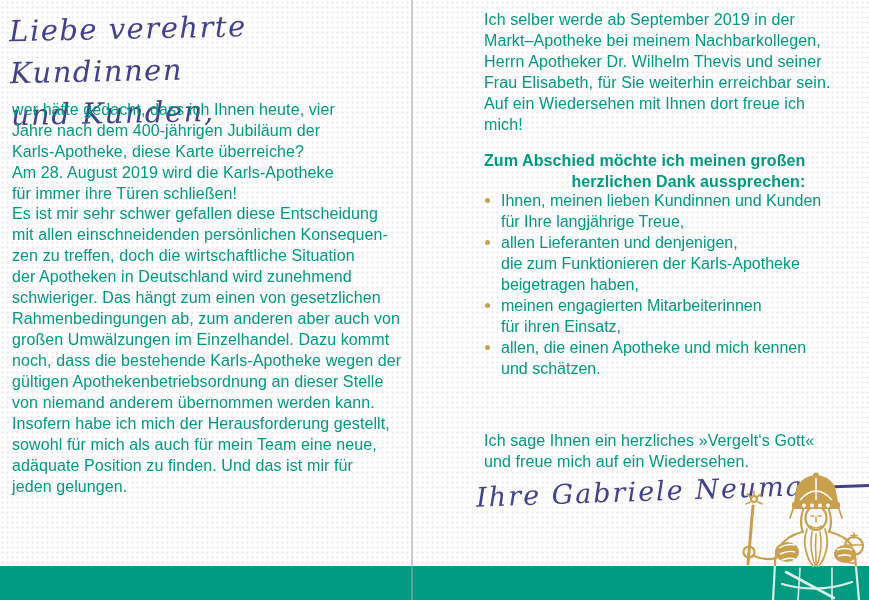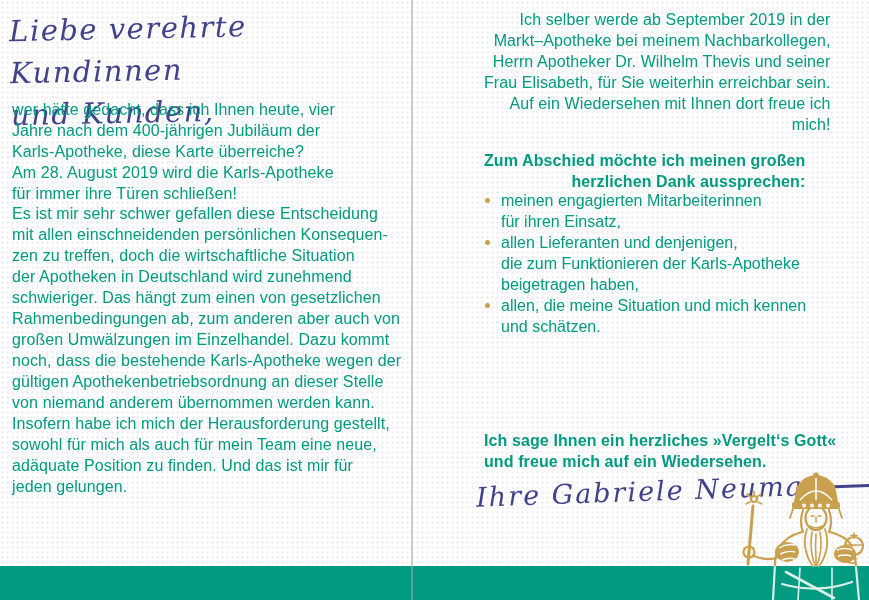--- a/index.html
+++ b/index.html
@@ -56,21 +56,21 @@
     top: 6px;
     left: -2px;
     font-size: 29px;
     line-height: 42px;
     letter-spacing: 1.5px;
     transform: rotate(-1.2deg);
   }
   .para1 { top: 99px; }
   .para2 { top: 203px; }
 
-  .rpara1   { top: 9px; text-align: right; }
+  .rpara1   { top: 9px; }
   .rheading { top: 150px; text-align: right; }
 
   .bullets {
     position: absolute;
     top: 190px;
     left: 0;
     margin: 0;
     padding: 0;
     list-style: none;
   }
@@ -84,21 +84,21 @@
     height: 5px;
     border-radius: 50%;
     background: var(--gold);
     margin: 8px 11px 0 1px;
   }
   .bullets .txt {
     font-size: 16px;
     line-height: 21px;
     color: var(--teal);
   }
-  .closing { top: 430px; font-weight: bold; }
+  .closing { top: 430px; }
 
   .signature {
     position: absolute;
     left: 476px;
     top: 474px;
     z-index: 2;
     font-size: 27px;
     letter-spacing: 2px;
     transform: rotate(-2deg);
     white-space: nowrap;
@@ -176,32 +176,37 @@
 Markt–Apotheke bei meinem Nachbarkollegen,
 Herrn Apotheker Dr. Wilhelm Thevis und seiner
 Frau Elisabeth, für Sie weiterhin erreichbar sein.
 Auf ein Wiedersehen mit Ihnen dort freue ich
 mich!</p>
     <p class="body bold lines rheading">Zum Abschied möchte ich meinen großen
 herzlichen Dank aussprechen:</p>
     <ul class="bullets">
       <li>
         <span class="dot"></span>
-        <span class="txt lines">meinen engagierten Mitarbeiterinnen
-für ihren Einsatz,</span>
+        <span class="txt lines">Ihnen, meinen lieben Kundinnen und Kunden
+für Ihre langjährige Treue,</span>
       </li>
       <li>
         <span class="dot"></span>
         <span class="txt lines">allen Lieferanten und denjenigen,
 die zum Funktionieren der Karls-Apotheke
 beigetragen haben,</span>
       </li>
       <li>
         <span class="dot"></span>
-        <span class="txt lines">allen, die meine Situation und mich kennen
+        <span class="txt lines">meinen engagierten Mitarbeiterinnen
+für ihren Einsatz,</span>
+      </li>
+      <li>
+        <span class="dot"></span>
+        <span class="txt lines">allen, die einen Apotheke und mich kennen
 und schätzen.</span>
       </li>
     </ul>
     <p class="body lines closing">Ich sage Ihnen ein herzliches »Vergelt‘s Gott«
 und freue mich auf ein Wiedersehen.</p>
   </div>
 
   <div class="handwriting signature">
     <span>Ihre Gabriele Neuman</span><span class="flourish"></span>
   </div>

